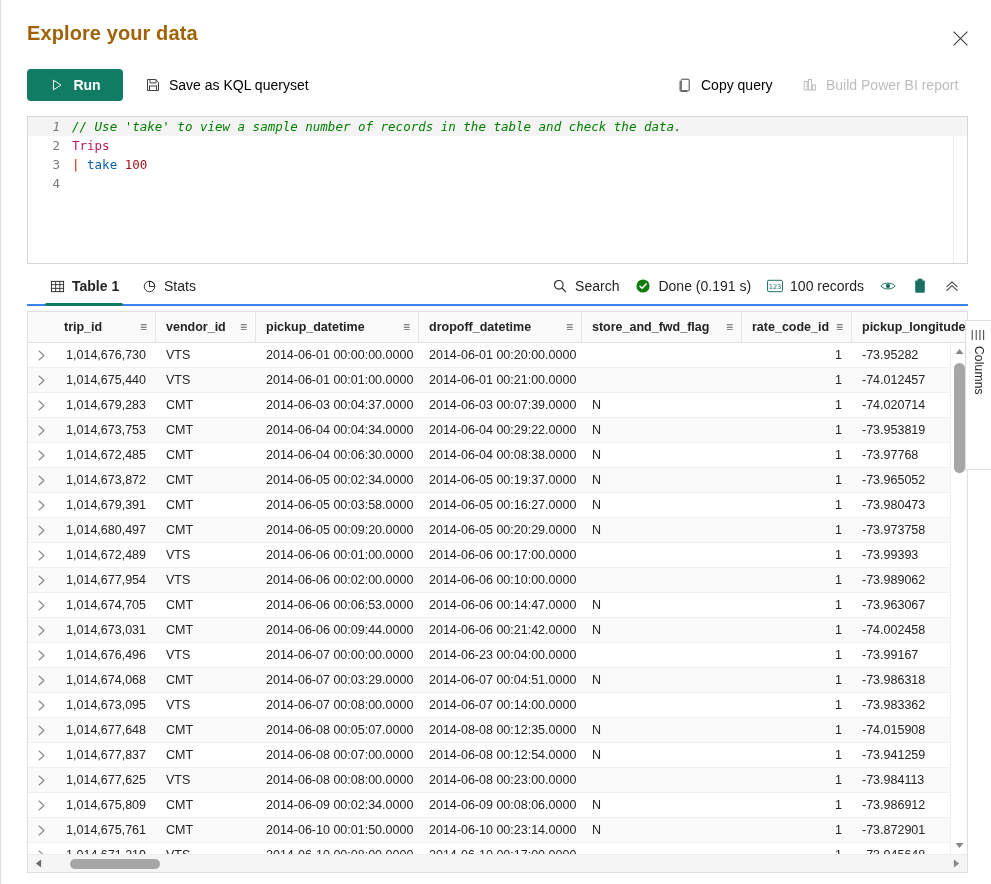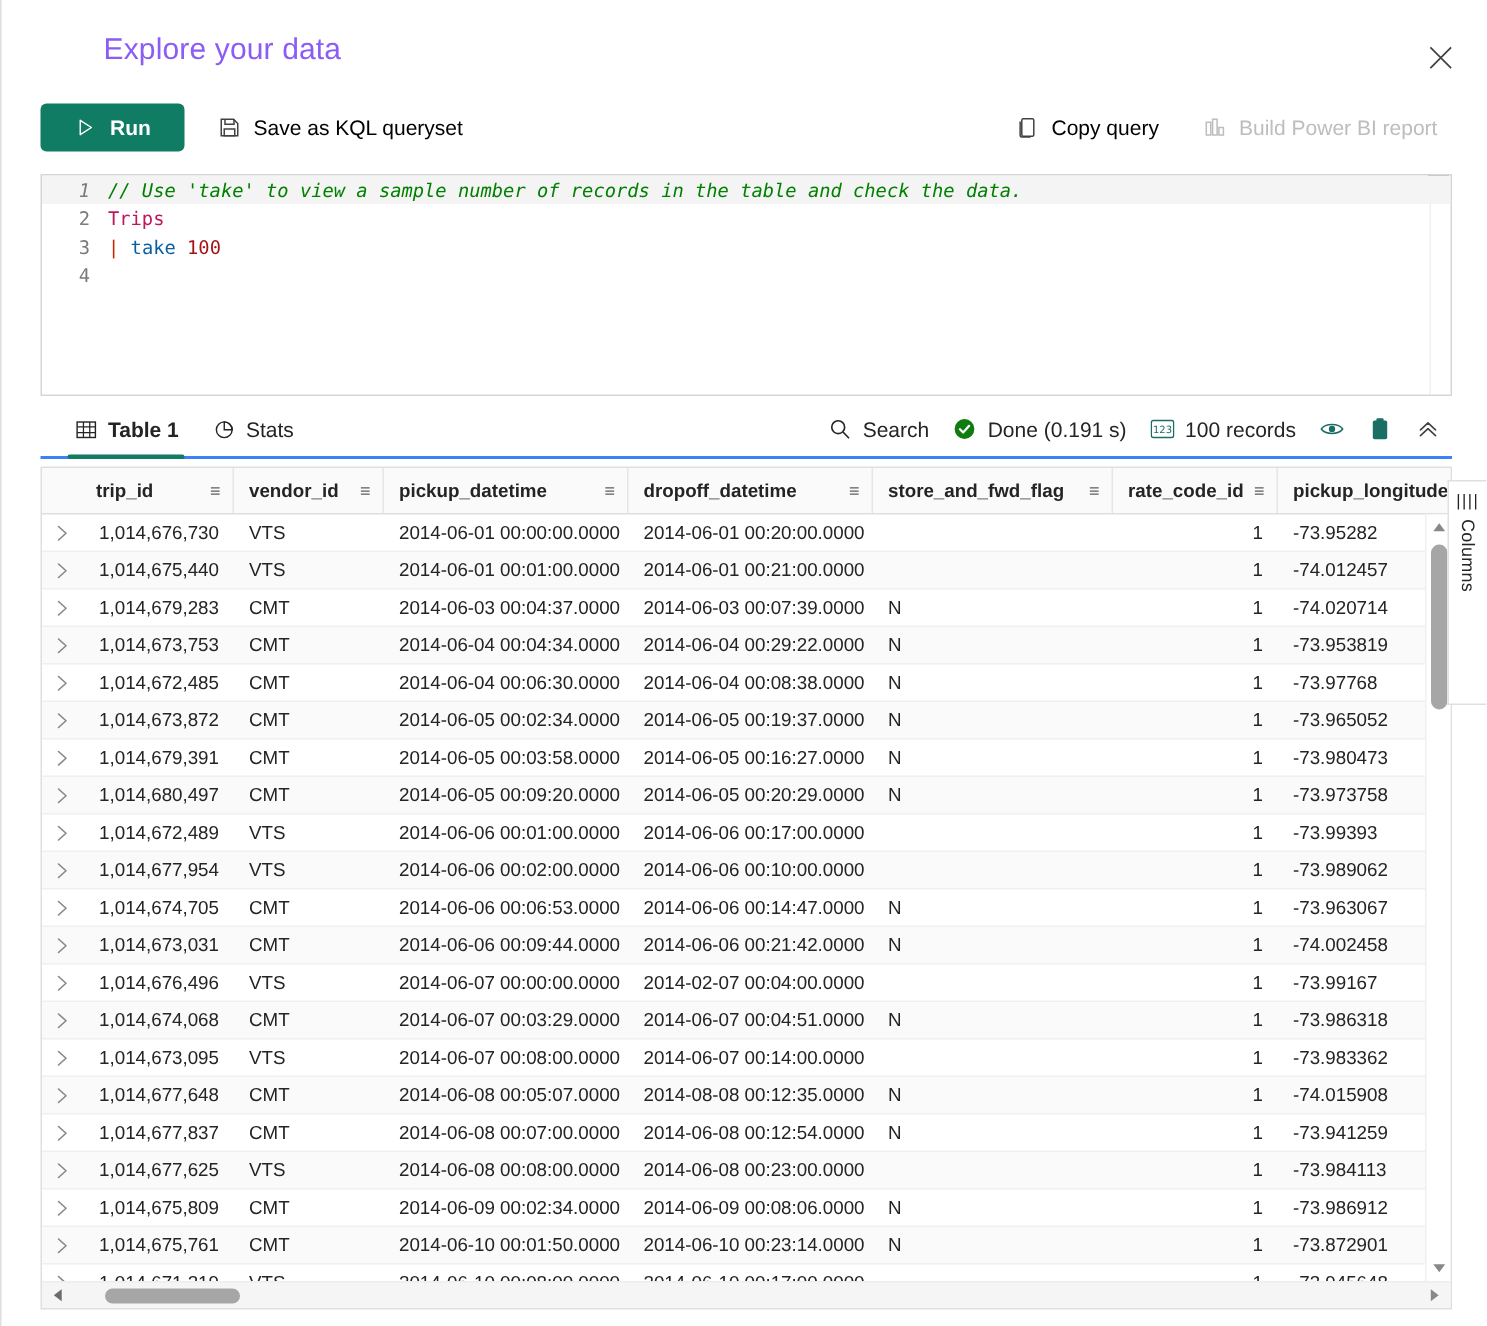--- a/index.html
+++ b/index.html
@@ -17,23 +17,22 @@
     background: #ffffff;
     border-left: 1px solid #e1dfdd;
   }
 
   
   .header {
     position: absolute; left: 0; top: 0; width: 991px; height: 62px;
   }
   .page-title {
     position: absolute; left: 26px; top: 22px;
-    font-size: 20px; font-weight: 400; color: #8b5cf6;
+    font-size: 20px; font-weight: 700; color: #a16207;
     letter-spacing: .1px;
-    margin-left: 42px;
   }
   .close-btn {
     position: absolute; right: 16px; top: 22px;
     width: 32px; height: 32px;
     display: flex; align-items: center; justify-content: center;
     cursor: pointer; color: #424242;
   }
   .close-btn svg { display:block; }
 
   
@@ -582,21 +581,21 @@
         </div>
         <div class="row">
           <div class="cell gutter c-gutter">
             <svg width="9" height="11" viewBox="0 0 9 11" aria-hidden="true">
               <path d="M2 1 L7 5.5 L2 10" fill="none" stroke="#8a8886" stroke-width="1.1" stroke-linecap="round" stroke-linejoin="round"></path>
             </svg>
           </div>
           <div class="cell c-trip num">1,014,676,496</div>
           <div class="cell c-vendor">VTS</div>
           <div class="cell c-pick">2014-06-07 00:00:00.0000</div>
-          <div class="cell c-drop">2014-02-07 00:04:00.0000</div>
+          <div class="cell c-drop">2014-06-23 00:04:00.0000</div>
           <div class="cell c-flag"></div>
           <div class="cell c-rate num">1</div>
           <div class="cell c-plon">-73.99167</div>
         </div>
         <div class="row alt">
           <div class="cell gutter c-gutter">
             <svg width="9" height="11" viewBox="0 0 9 11" aria-hidden="true">
               <path d="M2 1 L7 5.5 L2 10" fill="none" stroke="#8a8886" stroke-width="1.1" stroke-linecap="round" stroke-linejoin="round"></path>
             </svg>
           </div>

